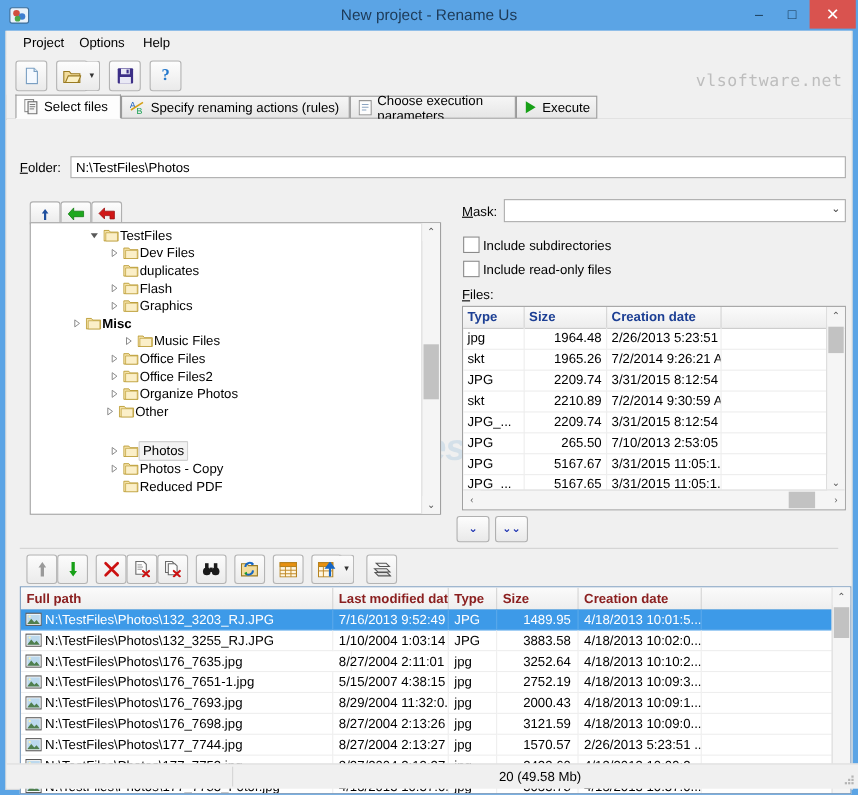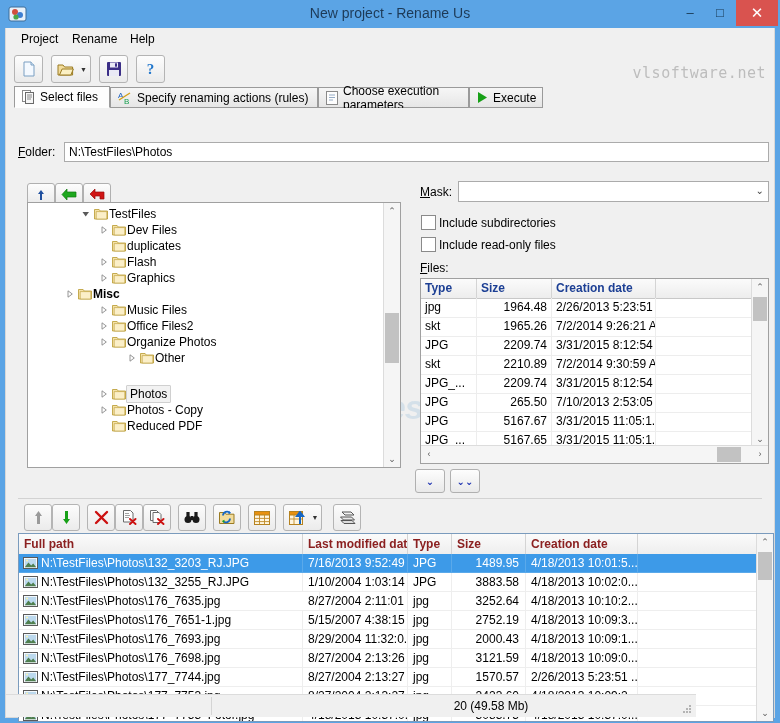--- a/index.html
+++ b/index.html
@@ -210,21 +210,21 @@
   .lg-row.sel{background:#3d9ae8;color:#fff;}
   .lg-cell{
     position:absolute;height:19px;line-height:19px;font-size:12px;
     box-sizing:border-box;white-space:nowrap;overflow:hidden;
     border-right:1px solid #eeeeee;border-bottom:1px solid #eeeeee;
   }
   .lg-row.sel .lg-cell{border-right-color:#5aa9ea;border-bottom-color:#5aa9ea;color:#fff;}
   .thumb-ico{position:absolute;left:4px;top:2px;width:15px;height:14px;}
   
   #statusbar{
-    position:absolute;left:0;top:666px;width:690px;height:22px;
+    position:absolute;left:0;top:666px;width:775px;height:22px;
     background:#f0f0f0;border-top:1px solid #dcdcdc;
   }
   #status-sep{position:absolute;left:205px;top:2px;width:1px;height:18px;background:#d4d4d4;}
   #status-count{
     position:absolute;left:205px;top:3px;width:560px;height:17px;line-height:17px;
     text-align:center;font-size:12px;color:#000;
   }
   #grip{position:absolute;right:3px;bottom:2px;width:12px;height:12px;}
   
   #sf-wm{
@@ -256,21 +256,21 @@
     <div id="title-text">New project - Rename Us</div>
     <div class="winbtn" id="btn-min">–</div>
     <div class="winbtn" id="btn-max">□</div>
     <div class="winbtn" id="btn-close">✕</div>
   </div>
 
   <div id="client">
 
     <div id="menubar">
       <div class="menu-item" style="left:8px">Project</div>
-      <div class="menu-item" style="left:59px">Rename</div>
+      <div class="menu-item" style="left:59px">Options</div>
       <div class="menu-item" style="left:117px">Help</div>
     </div>
 
     <div id="toolbar">
       <div class="tbtn" style="left:8px">
         <svg width="16" height="16" viewBox="0 0 16 16">
           <path d="M3 1 h7 l3 3 v11 h-10 z" fill="#f4f9ff" stroke="#7a9fc2" stroke-width="1"></path>
           <path d="M10 1 v3 h3" fill="#d8e8f5" stroke="#7a9fc2" stroke-width="1"></path>
         </svg>
       </div>
@@ -436,33 +436,47 @@
               </svg>
             </span>
             <span class="tw-folder">
               <svg width="14" height="12" viewBox="0 0 14 12">
                 <path d="M0.5 1.5 h4.6 l1.2 1.5 h7.2 v8 h-13 z" fill="#f5e2a8" stroke="#b8992f" stroke-width="0.8"></path>
                 <path d="M2.2 3.6 h10.6 v7.4 h-10.6 z" fill="#fbefc8" stroke="#b8992f" stroke-width="0.6"></path>
               </svg>
             </span>
             <span>Misc</span>
           </div>
+          <div class="tree-row" style="padding-left: 70px; margin-left: 13px;">
+            <span class="tw-arrow">
+              <svg width="8" height="8" viewBox="0 0 8 8">
+                <path d="M2 0.8 L6.3 4 L2 7.2 Z" fill="none" stroke="#8a8a8a" stroke-width="0.9"></path>
+              </svg>
+            </span>
+            <span class="tw-folder">
+              <svg width="14" height="12" viewBox="0 0 14 12">
+                <path d="M0.5 1.5 h4.6 l1.2 1.5 h7.2 v8 h-13 z" fill="#f5e2a8" stroke="#b8992f" stroke-width="0.8"></path>
+                <path d="M2.2 3.6 h10.6 v7.4 h-10.6 z" fill="#fbefc8" stroke="#b8992f" stroke-width="0.6"></path>
+              </svg>
+            </span>
+            <span>Music Files</span>
+          </div>
           <div class="tree-row" style="padding-left: 70px;">
             <span class="tw-arrow">
               <svg width="8" height="8" viewBox="0 0 8 8">
                 <path d="M2 0.8 L6.3 4 L2 7.2 Z" fill="none" stroke="#8a8a8a" stroke-width="0.9"></path>
               </svg>
             </span>
             <span class="tw-folder">
               <svg width="14" height="12" viewBox="0 0 14 12">
                 <path d="M0.5 1.5 h4.6 l1.2 1.5 h7.2 v8 h-13 z" fill="#f5e2a8" stroke="#b8992f" stroke-width="0.8"></path>
                 <path d="M2.2 3.6 h10.6 v7.4 h-10.6 z" fill="#fbefc8" stroke="#b8992f" stroke-width="0.6"></path>
               </svg>
             </span>
-            <span>Music Files</span>
+            <span>Office Files</span>
           </div>
           <div class="tree-row" style="padding-left: 70px;">
             <span class="tw-arrow">
               <svg width="8" height="8" viewBox="0 0 8 8">
                 <path d="M2 0.8 L6.3 4 L2 7.2 Z" fill="none" stroke="#8a8a8a" stroke-width="0.9"></path>
               </svg>
             </span>
             <span class="tw-folder">
               <svg width="14" height="12" viewBox="0 0 14 12">
                 <path d="M0.5 1.5 h4.6 l1.2 1.5 h7.2 v8 h-13 z" fill="#f5e2a8" stroke="#b8992f" stroke-width="0.8"></path>
@@ -478,21 +492,21 @@
               </svg>
             </span>
             <span class="tw-folder">
               <svg width="14" height="12" viewBox="0 0 14 12">
                 <path d="M0.5 1.5 h4.6 l1.2 1.5 h7.2 v8 h-13 z" fill="#f5e2a8" stroke="#b8992f" stroke-width="0.8"></path>
                 <path d="M2.2 3.6 h10.6 v7.4 h-10.6 z" fill="#fbefc8" stroke="#b8992f" stroke-width="0.6"></path>
               </svg>
             </span>
             <span>Organize Photos</span>
           </div>
-          <div class="tree-row" style="padding-left: 66px; margin-left: 32px;">
+          <div class="tree-row" style="padding-left: 66px;">
             <span class="tw-arrow">
               <svg width="8" height="8" viewBox="0 0 8 8">
                 <path d="M2 0.8 L6.3 4 L2 7.2 Z" fill="none" stroke="#8a8a8a" stroke-width="0.9"></path>
               </svg>
             </span>
             <span class="tw-folder">
               <svg width="14" height="12" viewBox="0 0 14 12">
                 <path d="M0.5 1.5 h4.6 l1.2 1.5 h7.2 v8 h-13 z" fill="#f5e2a8" stroke="#b8992f" stroke-width="0.8"></path>
                 <path d="M2.2 3.6 h10.6 v7.4 h-10.6 z" fill="#fbefc8" stroke="#b8992f" stroke-width="0.6"></path>
               </svg>

